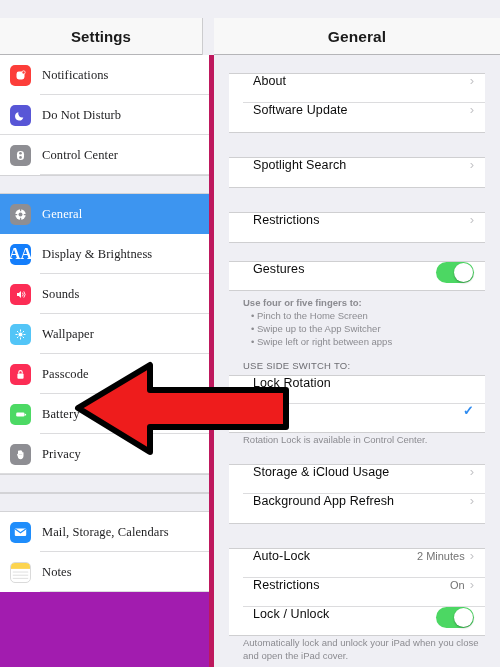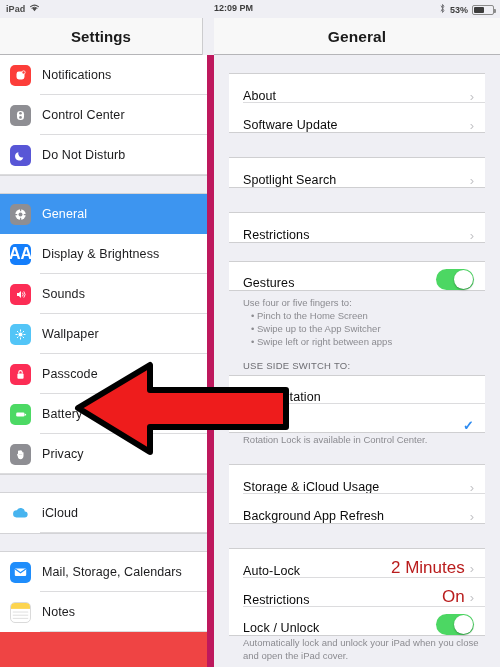--- a/index.html
+++ b/index.html
@@ -39,21 +39,21 @@
   .navbar-right { left:214px; width:286px; }
   .navbar-left::after, .navbar-right::after {
     content:""; position:absolute; left:0; right:0; bottom:0; height:1px; background:#b5b5b8;
   }
   .nav-title { font-size:15px; font-weight:700; color:#1a1a1a; letter-spacing:.1px; }
   .nav-title.big { font-size:15.5px; }
 
   
   .sidebar {
     position:absolute; left:0; top:55px; width:214px; bottom:0;
-    background:#ef4444; border-right:7px solid #be185d; overflow:hidden;
+    background:#a21caf; border-right:5px solid #be185d; overflow:hidden;font-family:Liberation Serif, serif;
   }
   .side-gap { height:19px; background:#efeff4; border-bottom:1px solid #d3d3d6; border-top:1px solid #d3d3d6; }
   .side-row {
     position:relative; height:40px; display:flex; align-items:center;
     padding-left:10px; background:#ffffff;
   }
   .side-row.selected { background:#3d95f0; }
   .side-row::after {
     content:""; position:absolute; left:40px; right:0; bottom:0; height:1px; background:#dcdcde;
   }
@@ -84,118 +84,94 @@
 
   
   .detail {
     position:absolute; left:214px; top:55px; width:286px; bottom:0;
     background:#efeff4; overflow:hidden;
   }
   .grp { background:#ffffff; margin:0 15px; border-top:1px solid #cfcfd1; border-bottom:1px solid #cfcfd1; }
   .spacer18 { height:18px; }
   .spacer24 { height:24px; }
   .row {
-    position:relative; height:29px; display:flex; align-items:flex-end;
-    padding:0 11px 0 14px;
+    position:relative; height:29px; display:flex; align-items:flex-start;
+    padding:0 11px 0 24px;
   }
   .row.tall { height:28px; }
   .row::after {
     content:""; position:absolute; left:14px; right:0; bottom:0; height:1px; background:#dcdcde;
   }
   .row.last::after { display:none; }
   .row-label { font-size:12.5px; color:#0b0b0b; letter-spacing:.1px; }
   .row-right { margin-left:auto; display:flex; align-items:center; gap:5px; }
-  .row-value { font-size:17px; color:#b91c1c; }
+  .row-value { font-size:11px; color:#737373; }
   .chev { color:#c4c4c7; font-size:13px; line-height:1; font-weight:400; }
   .check { color:#2e8bf0; font-size:13px; font-weight:700; line-height:1; }
 
   
   .tgl {
     width:38px; height:21px; border-radius:11px; background:#4cd763; position:relative; flex:0 0 38px;
   }
   .tgl .knob {
     position:absolute; right:1px; top:1px; width:19px; height:19px; border-radius:50%;
     background:#fff; box-shadow:0 1px 2px rgba(0,0,0,.32);
   }
 
   
   .foot { padding:5px 15px 0 29px; }
-  .foot-line { font-size:9.5px; color:#8b8b90; line-height:13px; }
+  .foot-line { font-size:9.5px; color:#8b8b90; line-height:13px;font-weight:bold; }
   .foot-bul { font-size:9.5px; color:#8b8b90; line-height:13px; padding-left:8px; }
   .sect-hdr { font-size:9.5px; color:#6d6d72; letter-spacing:.25px; padding:12px 0 4px 29px; }
   .foot-note { font-size:9.5px; color:#8b8b90; line-height:13px; padding:0 18px 0 29px; }
 
   
   .arrow-overlay { position:absolute; left:0; top:0; width:500px; height:667px; pointer-events:none; z-index:40; }
 </style>
 </head>
 <body>
 
 <div id="screen">
 
-  <div class="statusbar">
-    <div class="sb-left">
-      <span class="sb-device">iPad</span>
-      <span>
-        <svg width="11" height="9" viewBox="0 0 11 9">
-          <path d="M5.5 8.2 L3.3 5.6 a3.6 3.6 0 0 1 4.4 0 Z" fill="#4a4a4a"></path>
-          <path d="M1.6 3.6 a6.3 6.3 0 0 1 7.8 0" stroke="#4a4a4a" stroke-width="1.1" fill="none" stroke-linecap="round"></path>
-          <path d="M2.9 5.1 a4.3 4.3 0 0 1 5.2 0" stroke="#4a4a4a" stroke-width="1" fill="none" stroke-linecap="round"></path>
-        </svg>
-      </span>
-    </div>
-    <div class="sb-center">12:09 PM</div>
-    <div class="sb-right">
-      <span>
-        <svg width="7" height="11" viewBox="0 0 7 11">
-          <path d="M2 2.6 L5 7.8 L3.5 9.5 L3.5 1.4 L5 3.1 L2 8.3" stroke="#6f6f74" stroke-width="0.9" fill="none" stroke-linejoin="round"></path>
-        </svg>
-      </span>
-      <span class="sb-batt-pct">53%</span>
-      <span class="batt-shell">
-          <span class="batt-fill"></span>
-        </span>
-    </div>
-  </div>
 
   <div class="navbar-left">
     <span class="nav-title">Settings</span>
   </div>
   <div class="navbar-right">
     <span class="nav-title big">General</span>
   </div>
 
   <div class="sidebar">
 
     <div class="side-row">
       <span class="icn icn-notif">
         <svg width="13" height="13" viewBox="0 0 13 13">
             <rect x="2.5" y="2.5" width="8" height="8" rx="2.4" fill="#fff"></rect>
             <circle cx="9.6" cy="3.4" r="1.6" fill="#fc3d39" stroke="#fff" stroke-width="0.8"></circle>
           </svg>
       </span>
       <span class="side-label">Notifications</span>
     </div>
+    <div class="side-row last-in-group">
+      <span class="icn icn-dnd">
+        <svg width="13" height="13" viewBox="0 0 13 13">
+            <path d="M9.3 8.4A4 4 0 0 1 4.4 3.2 4.2 4.2 0 1 0 9.3 8.4Z" fill="#fff"></path>
+          </svg>
+      </span>
+      <span class="side-label">Do Not Disturb</span>
+    </div>
     <div class="side-row">
       <span class="icn icn-cc">
         <svg width="13" height="13" viewBox="0 0 13 13">
             <rect x="3" y="2" width="7" height="9" rx="3.3" fill="#fff"></rect>
             <circle cx="6.5" cy="4.3" r="1.3" fill="#8e8e93"></circle>
             <circle cx="6.5" cy="8.4" r="1.3" fill="#8e8e93"></circle>
           </svg>
       </span>
       <span class="side-label">Control Center</span>
-    </div>
-    <div class="side-row last-in-group">
-      <span class="icn icn-dnd">
-        <svg width="13" height="13" viewBox="0 0 13 13">
-            <path d="M9.3 8.4A4 4 0 0 1 4.4 3.2 4.2 4.2 0 1 0 9.3 8.4Z" fill="#fff"></path>
-          </svg>
-      </span>
-      <span class="side-label">Do Not Disturb</span>
     </div>
 
     <div class="side-gap"></div>
 
     <div class="side-row selected">
       <span class="icn icn-gen">
         <svg width="15" height="15" viewBox="0 0 15 15">
             <circle cx="7.5" cy="7.5" r="5.2" fill="#fff"></circle>
             <circle cx="7.5" cy="7.5" r="2" fill="#8e8e93"></circle>
             <rect x="7" y="1.6" width="1.2" height="2.6" fill="#8e8e93"></rect>
@@ -255,28 +231,20 @@
       <span class="icn icn-priv">
         <svg width="13" height="13" viewBox="0 0 13 13">
             <path d="M4 6.2V3.3a.7.7 0 0 1 1.4 0v2.6M5.4 5.9V2.8a.7.7 0 0 1 1.4 0v3.1M6.8 5.9V3.2a.7.7 0 0 1 1.4 0v2.9M8.2 6.3V4.5a.7.7 0 0 1 1.3 0v3.6c0 2-1.3 3.1-2.9 3.1S3.8 10 3.8 8.4L3.2 7a.7.7 0 0 1 1.2-.8Z" fill="#fff"></path>
           </svg>
       </span>
       <span class="side-label">Privacy</span>
     </div>
 
     <div class="side-gap"></div>
 
-    <div class="side-row">
-      <span class="icn icn-icloud">
-        <svg width="19" height="14" viewBox="0 0 19 14">
-            <path d="M5.4 11.4h8.1a3 3 0 0 0 .3-6 4.2 4.2 0 0 0-7.9-1.1 3.5 3.5 0 0 0-.5 7.1Z" fill="#47b4ef"></path>
-          </svg>
-      </span>
-      <span class="side-label">iCloud</span>
-    </div>
 
     <div class="side-gap"></div>
 
     <div class="side-row">
       <span class="icn icn-mail">
         <svg width="15" height="12" viewBox="0 0 15 12">
             <rect x="1.8" y="2.4" width="11.4" height="7.6" rx="1" fill="#fff"></rect>
             <path d="M2.2 3 7.5 6.8 12.8 3" stroke="#1f8dfb" stroke-width="1.1" fill="none"></path>
           </svg>
       </span>

